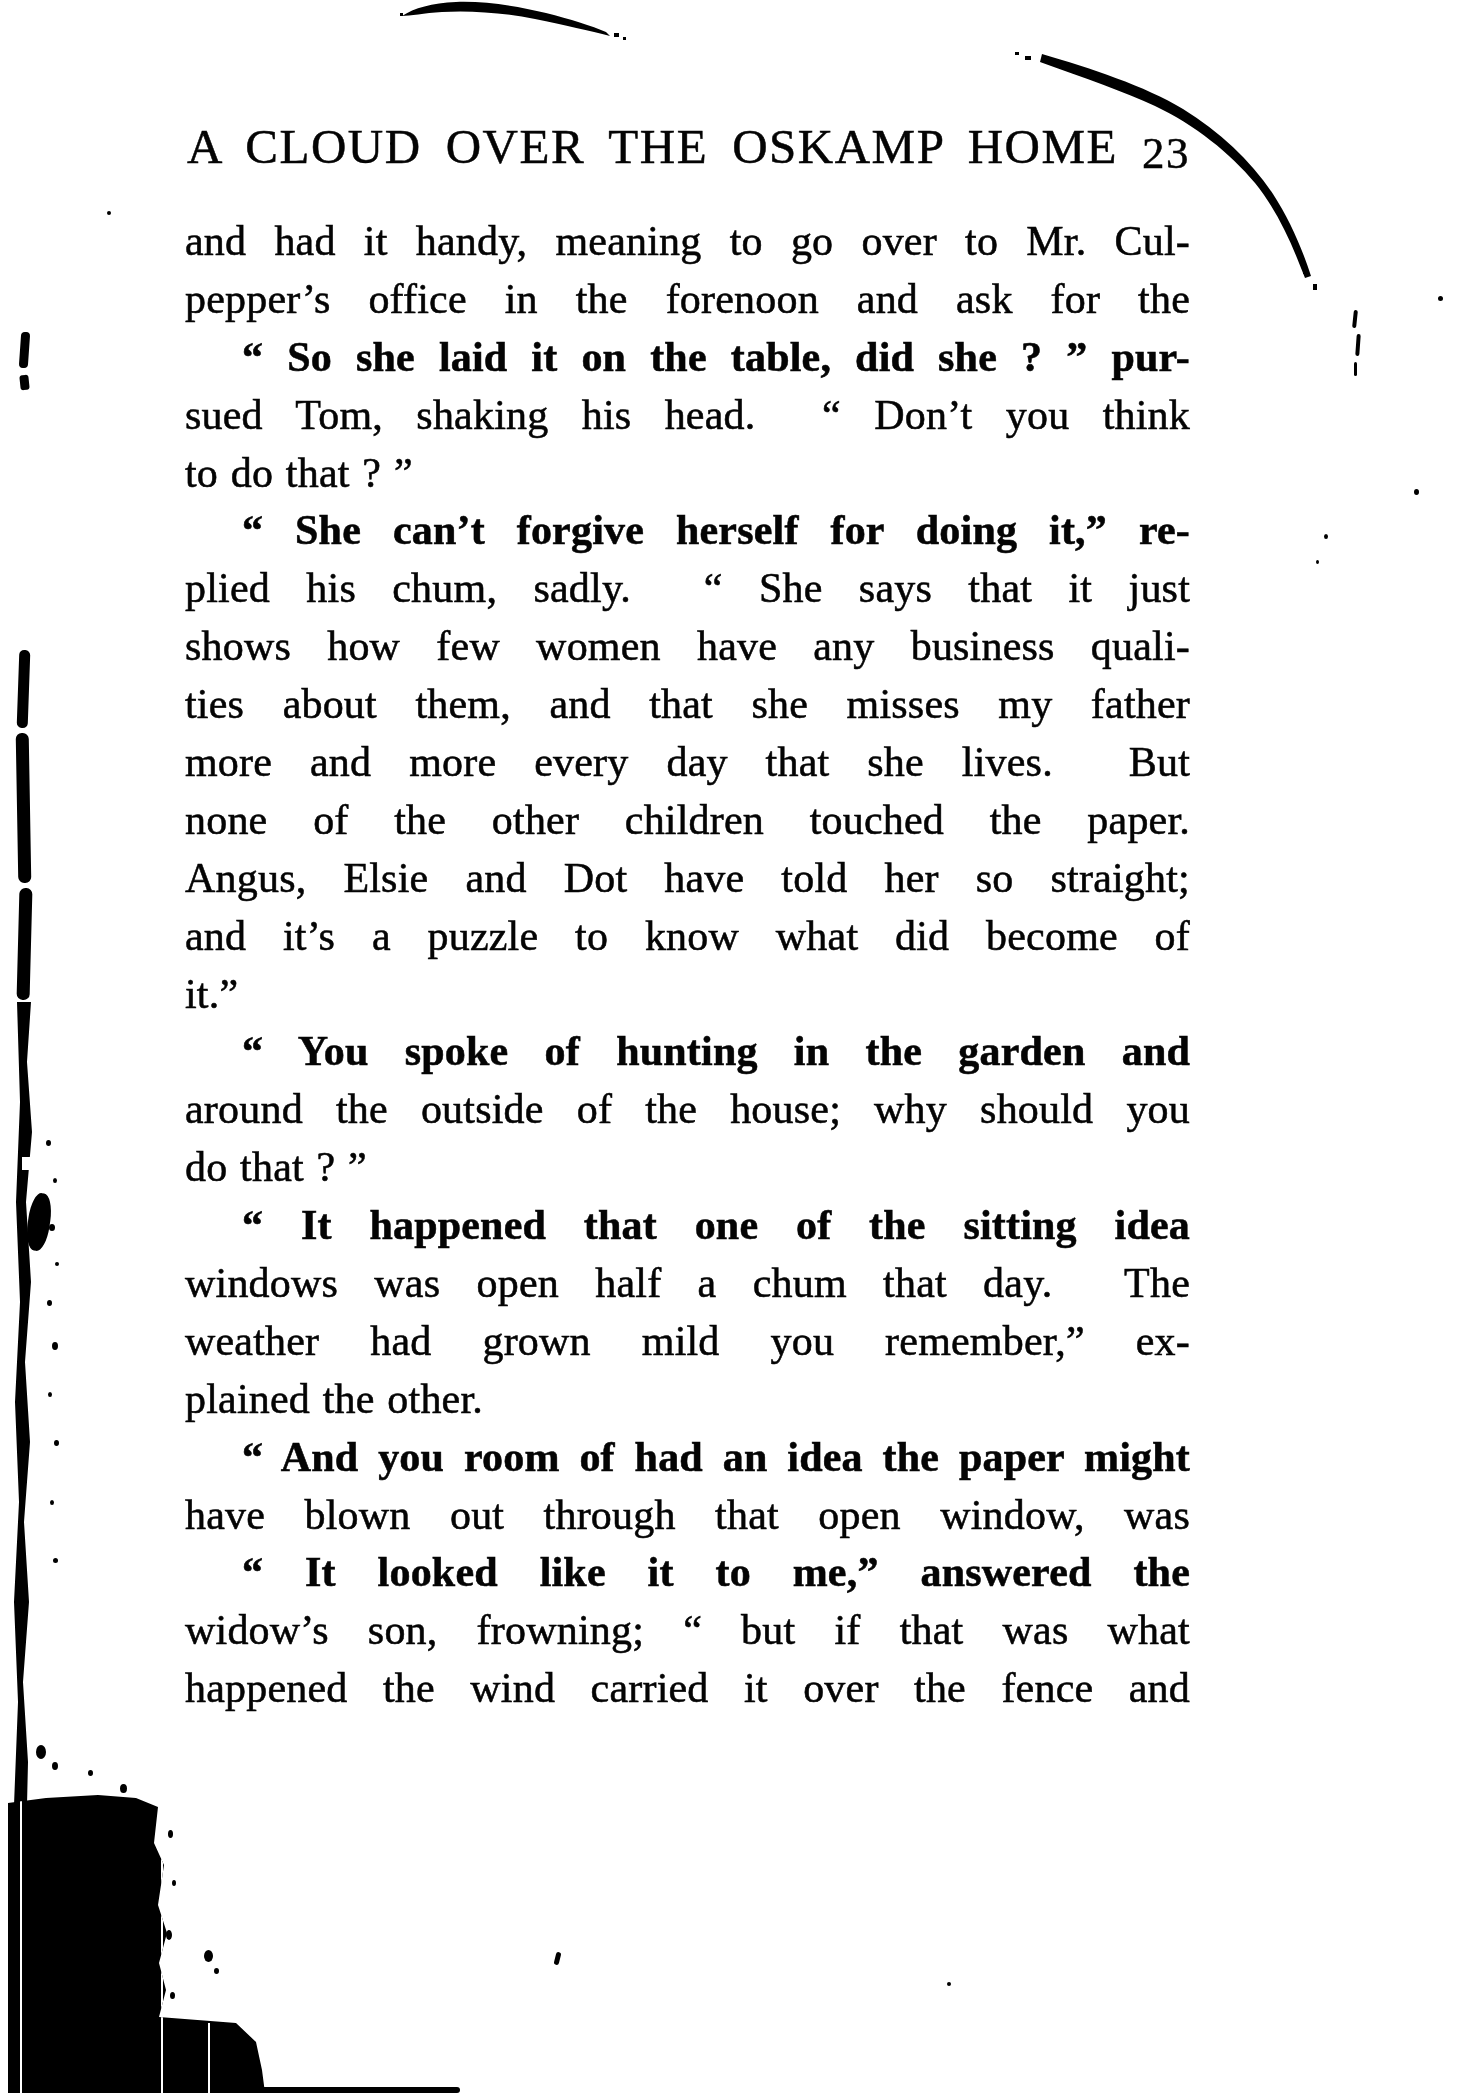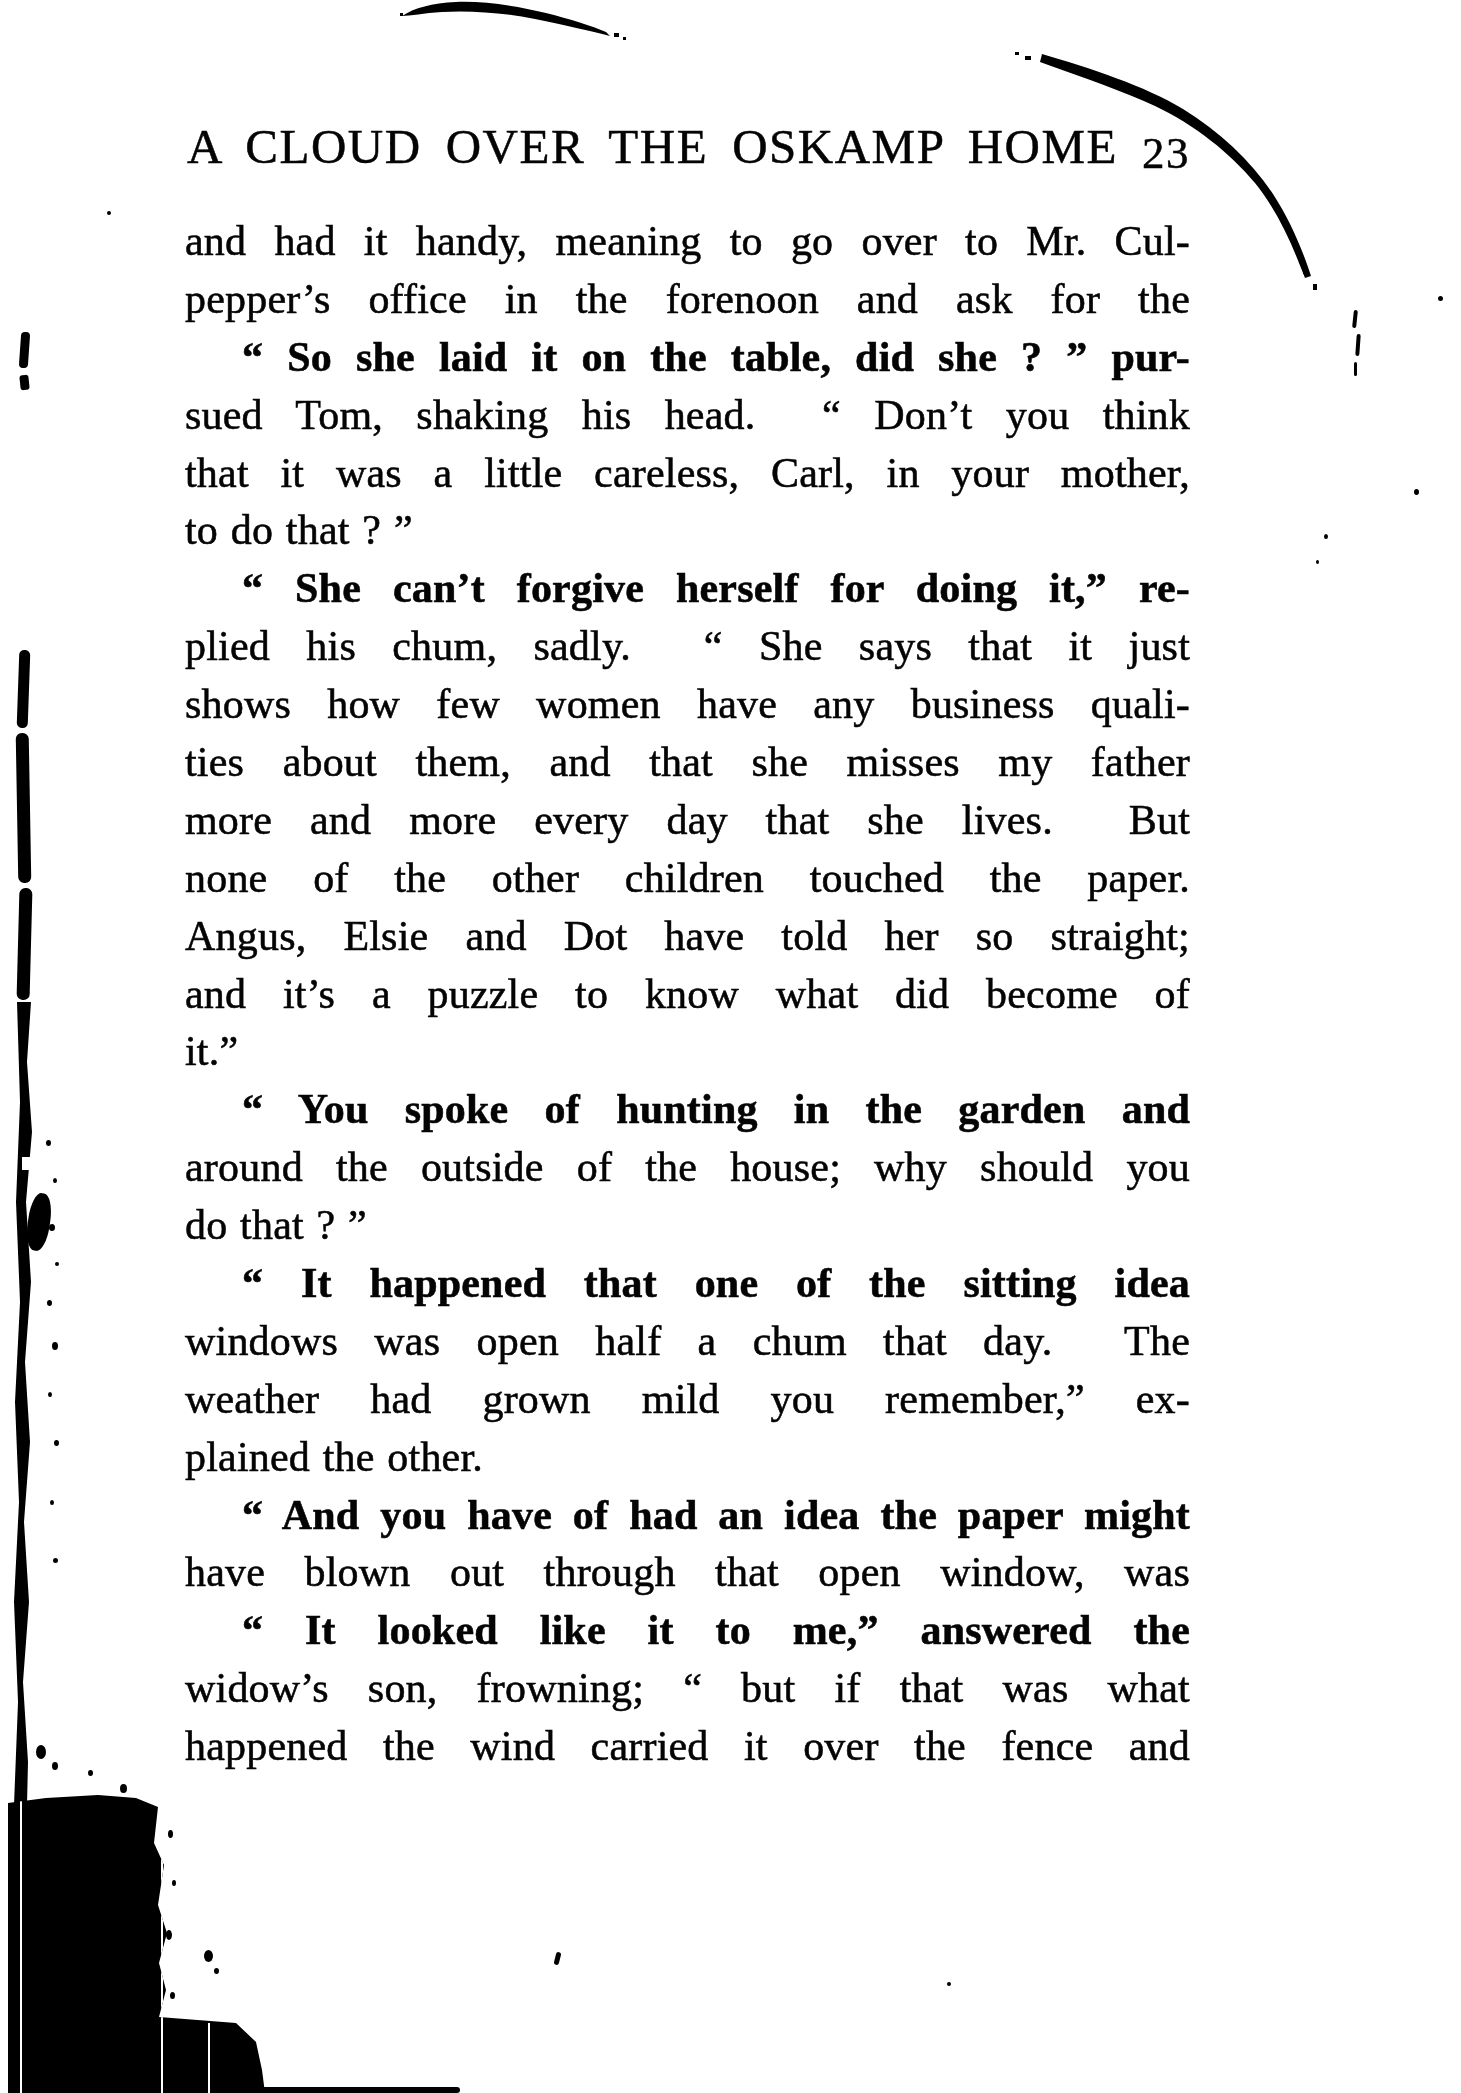--- a/index.html
+++ b/index.html
@@ -68,39 +68,38 @@
   <div class="header">
     <span class="htitle">A CLOUD OVER THE OSKAMP HOME</span>
     <span class="pagenum">23</span>
   </div>
 
   <div class="bodytext">
       <div class="line j">and had it handy, meaning to go over to Mr. Cul-</div>
       <div class="line j">pepper’s office in the forenoon and ask for the</div>
       <div class="line j ind">“ So she laid it on the table, did she ? ” pur-</div>
       <div class="line j">sued Tom, shaking his head.  “ Don’t you think</div>
-      <div class="line j">that it was a little careless, Carl, in your mother,</div>
       <div class="line l">to do that ? ”</div>
       <div class="line j ind">“ She can’t forgive herself for doing it,” re-</div>
       <div class="line j">plied his chum, sadly.  “ She says that it just</div>
       <div class="line j">shows how few women have any business quali-</div>
       <div class="line j">ties about them, and that she misses my father</div>
       <div class="line j">more and more every day that she lives.  But</div>
       <div class="line j">none of the other children touched the paper.</div>
       <div class="line j">Angus, Elsie and Dot have told her so straight;</div>
       <div class="line j">and it’s a puzzle to know what did become of</div>
       <div class="line l">it.”</div>
       <div class="line j ind">“ You spoke of hunting in the garden and</div>
       <div class="line j">around the outside of the house; why should you</div>
       <div class="line l">do that ? ”</div>
       <div class="line j ind">“ It happened that one of the sitting idea</div>
       <div class="line j">windows was open half a chum that day.  The</div>
       <div class="line j">weather had grown mild you remember,” ex-</div>
       <div class="line l">plained the other.</div>
-      <div class="line j ind">“ And you have of had an idea the paper might</div>
+      <div class="line j ind">“ And you room of had an idea the paper might</div>
       <div class="line j">have blown out through that open window, was</div>
       <div class="line j ind">“ It looked like it to me,” answered the</div>
       <div class="line j">widow’s son, frowning; “ but if that was what</div>
       <div class="line j">happened the wind carried it over the fence and</div>
     </div>
 
   <svg class="art" style="left:400px;top:0px" width="230" height="45" viewBox="0 0 230 45">
     <path fill="#000" d="M2,16 C14,8 32,3 56,2 C86,1 118,6 146,13 C170,19 192,26 206,32 L210,36 C190,31 165,25 135,19 C105,13 70,10 42,12 C24,13 10,16 2,16 Z"></path>
     <rect x="214" y="33" width="5" height="4" fill="#000"></rect>
     <rect x="223" y="37" width="3" height="3" fill="#000"></rect>

